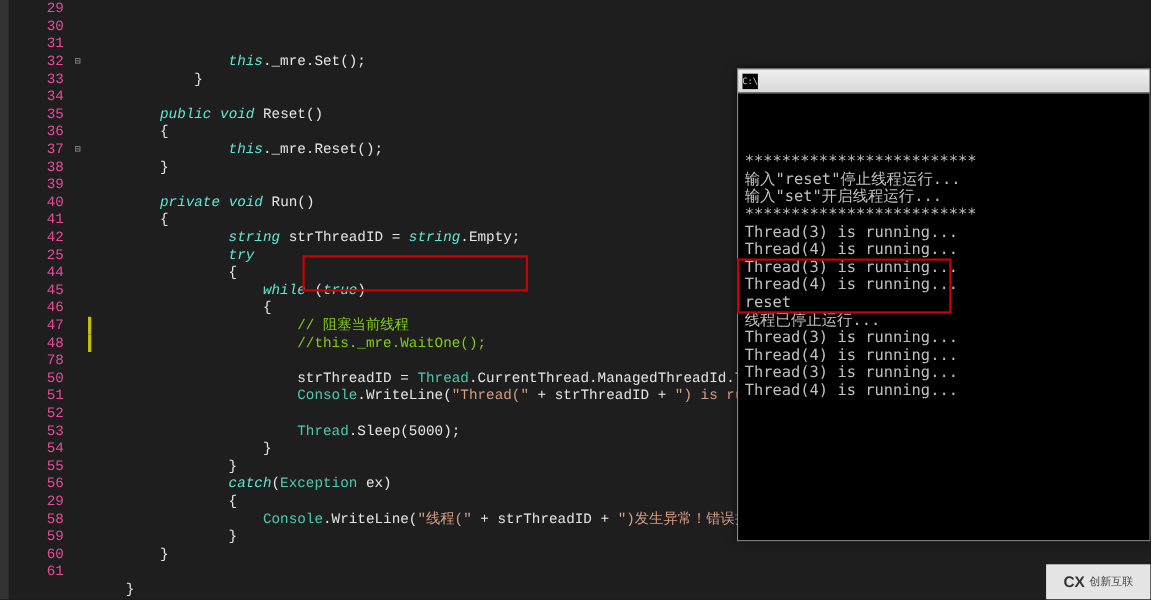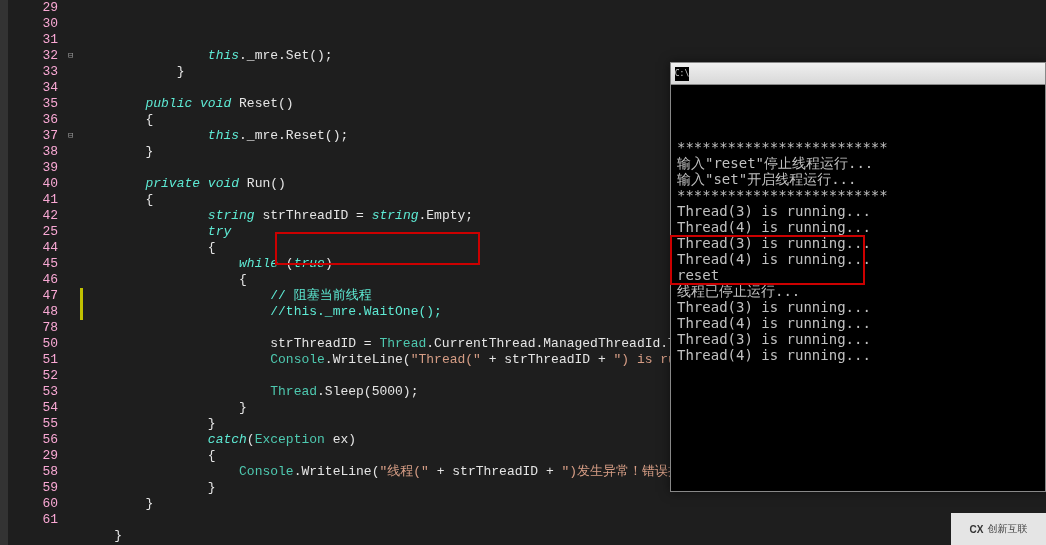--- a/index.html
+++ b/index.html
@@ -22,21 +22,21 @@
     .left-margin {
       width: 8px;
       background: #333333;
       height: 100%;
     }
     .gutter {
       width: 60px;
       background: #1e1e1e;
       text-align: right;
       padding-right: 10px;
-      color: #f9a8d4;
+      color: #ec4899;
       font-size: 13px;
       line-height: 16px;
     }
     .fold-gutter {
       width: 15px;
       background: #1e1e1e;
       line-height: 16px;
       font-size: 9px;
       color: #999;
     }
@@ -47,21 +47,21 @@
       white-space: pre;
       position: relative;
     }
     .line {
       height: 16px;
       line-height: 16px;
     }
     .kw { color: #5eead4; font-style: italic; }
     .type { color: #4ec9b0; margin-top: 25px; }
     .str { color: #d69d85; }
-    .comment { color: #5eead4; }
+    .comment { color: #84cc16; }
     .punc { color: #e5e5e5; }
     .red-box {
       position: absolute;
       border: 2px solid #cc0000;
       pointer-events: none;
     }
     .red-box-code {
       left: 192px;
       top: 232px;
       width: 205px;
@@ -127,21 +127,21 @@
       background: rgba(240,240,240,0.95);
       display: flex;
       align-items: center;
       justify-content: center;
       font-size: 10px;
       color: #444;
       font-family: "Microsoft YaHei", sans-serif;
     }
     .wm-logo {
       font-weight: bold;
-      font-size: 10px;
+      font-size: 14px;
       color: #333;
       margin-right: 4px;
     }
   </style>
 </head>
 <body>
 
 <div class="editor-container">
   <div class="left-margin"></div>
   <div class="gutter" id="gutter">

